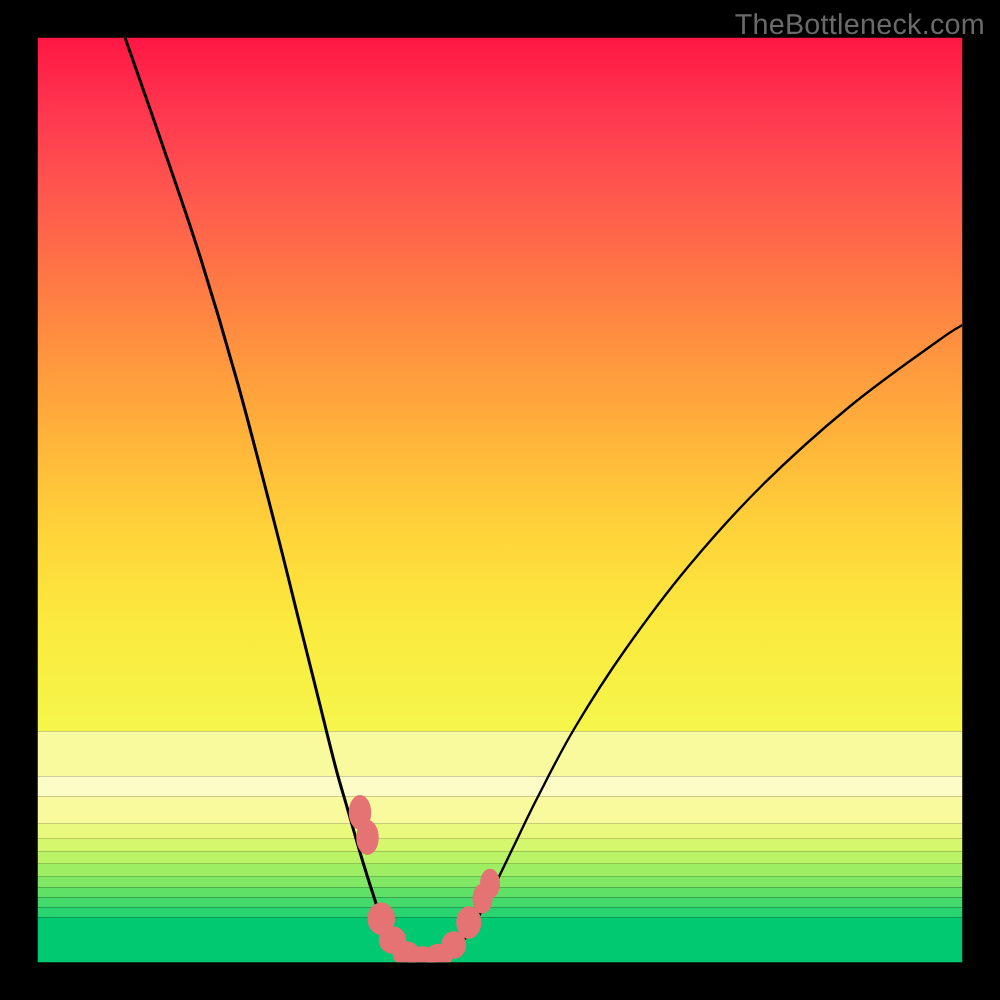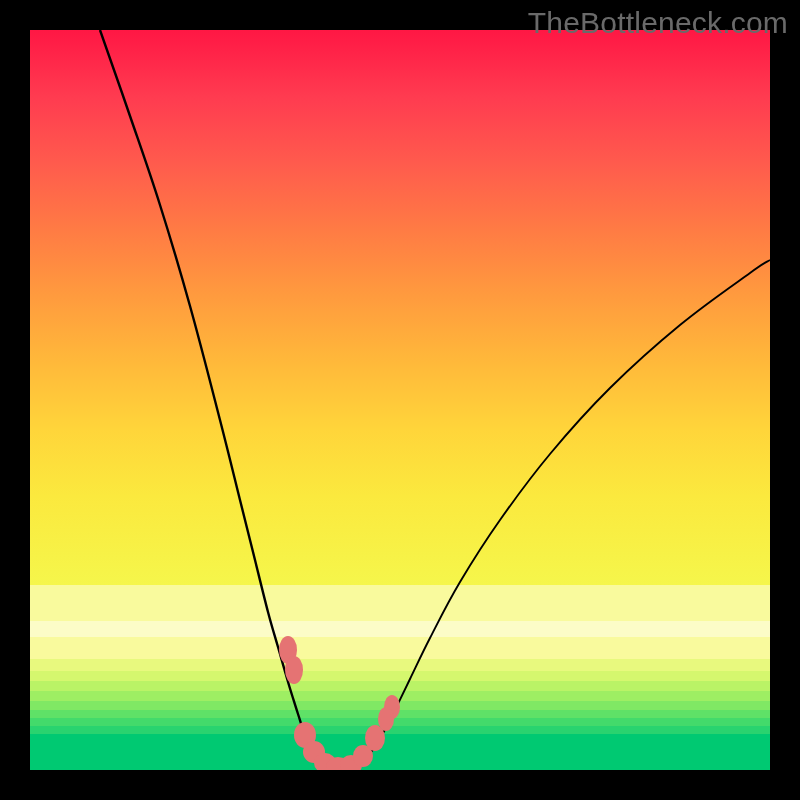--- a/index.html
+++ b/index.html
@@ -47,21 +47,21 @@
   .band {
     position: absolute;
     left: 0;
     width: 100%;
   }
   .watermark {
     position: absolute;
     top: 6px;
     right: 12px;
     color: #6a6a6a;
-    font-size: 30px;
+    font-size: 23px;
     font-weight: 500;
     letter-spacing: 0.2px;
     z-index: 30;
   }
   svg.curves {
     position: absolute;
     left: 0;
     top: 0;
     width: 740px;
     height: 740px;

